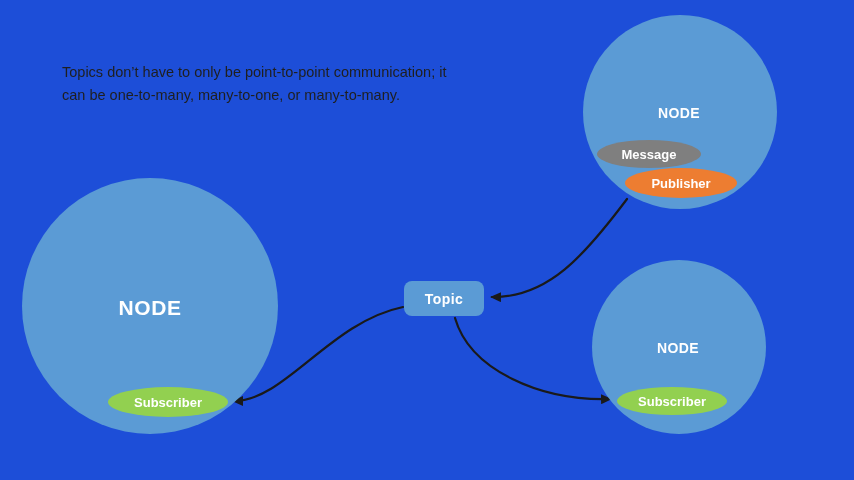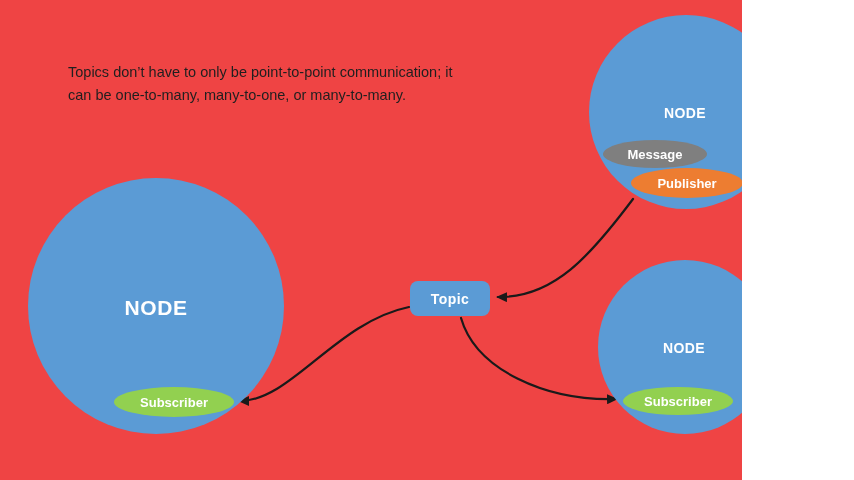--- a/index.html
+++ b/index.html
@@ -1,23 +1,22 @@
 <!DOCTYPE html>
 <html><head>
 <meta charset="utf-8">
 <style>
   html, body { margin: 0; padding: 0; background: #ffffff; }
   .canvas {
     position: relative;
-    width: 736px;
+    width: 854px;
     height: 480px;
-    background: #ef4444;
+    background: #1d4ed8;
     overflow: hidden;
     font-family: "Liberation Sans", sans-serif;
-    padding-left: 6px;
   }
   svg { display: block; }
   svg text { font-family: "Liberation Sans", sans-serif; }
   .desc {
     font-size: 14.5px;
     fill: #1f1f1f;
   }
   .node-label-lg {
     font-size: 21px;
     font-weight: bold;

